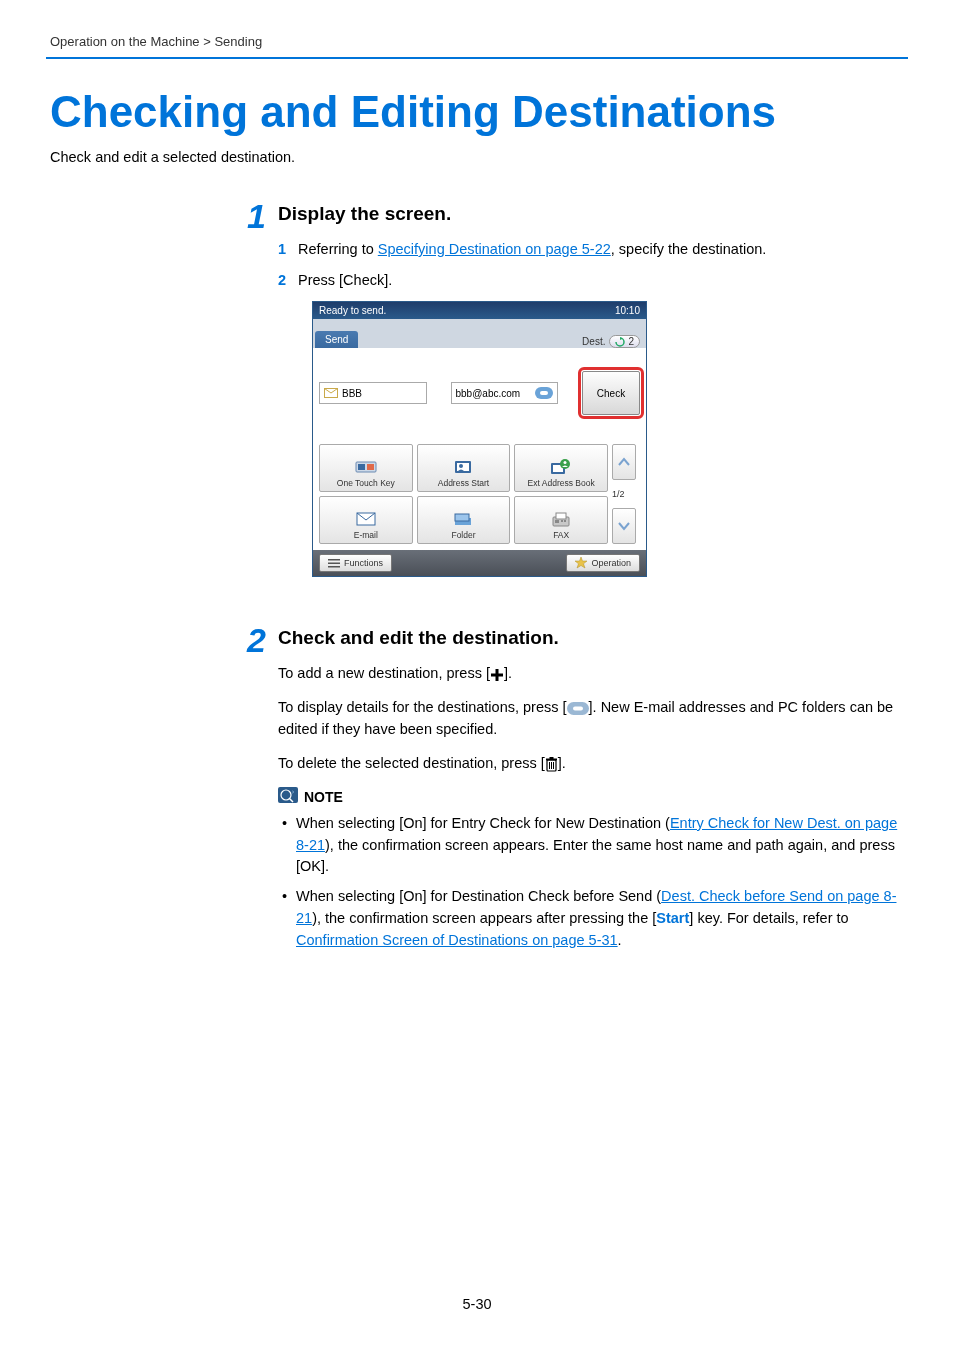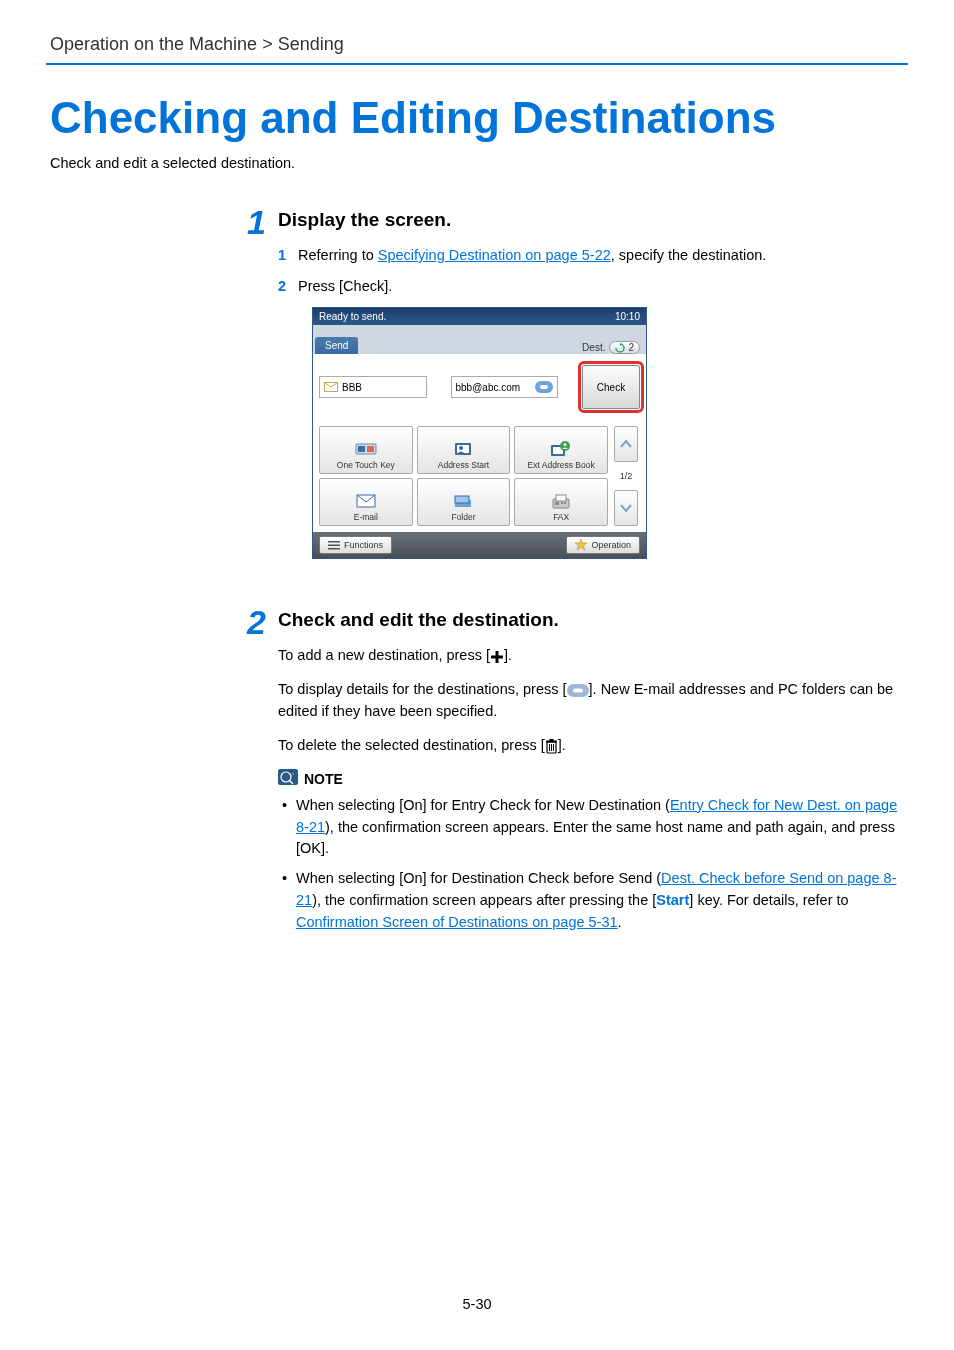--- a/index.html
+++ b/index.html
@@ -1,18 +1,18 @@
 <!DOCTYPE html>
 <html><head>
 <meta charset="utf-8">
 <style>
   * { box-sizing: border-box; margin: 0; padding: 0; }
   html, body { width: 954px; height: 1350px; background: #fff; font-family: Arial, Helvetica, sans-serif; color: #000; }
   .page { padding: 34px 50px 0 50px; position: relative; height: 1350px; }
-  .breadcrumb { font-size: 18px; color: #333; margin-bottom: 8px; }
+  .breadcrumb { font-size: 13px; color: #333; margin-bottom: 8px; }
   .hr { height: 2px; background: #0074d9; margin: 0 -4px 28px -4px; }
   h1.title { color: #0074d9; font-size: 44px; font-weight: 700; margin-bottom: 12px; }
   .intro { font-size: 14.5px; margin-bottom: 34px; }
   .step { display: flex; margin-bottom: 22px; }
   .step-num { color: #0074d9; font-family: Arial, sans-serif; font-weight: 900; font-size: 34px; font-style: italic; width: 40px; text-align: right; margin-right: 12px; line-height: 1; }
   .step-body { flex: 1; }
   .step-heading { font-family: Arial, sans-serif; font-weight: 900; font-size: 19px; margin-bottom: 14px; padding-top: 4px; }
   .sub { display: flex; margin-bottom: 10px; font-size: 14.5px; line-height: 1.45; }
   .sub-n { color: #0074d9; font-weight: 900; width: 20px; flex-shrink: 0; }
   .link { color: #0074d9; text-decoration: underline; }
@@ -27,27 +27,27 @@
   .bold-start { font-weight: 700; color: #000; }
 
   
   .screen-wrap { margin: 6px 0 24px 34px; }
   .screen { width: 335px; border: 1px solid #2a5a8a; background: linear-gradient(#ffffff,#f0f0f0); font-family: Arial, sans-serif; position: relative; }
   .screen-status { background: linear-gradient(#1f3d6b,#2a5a8a); color: #fff; font-size: 10px; padding: 3px 6px; display: flex; justify-content: space-between; }
   .screen-tab-row { display: flex; align-items: flex-end; height: 29px; background: #cfd7e1; }
   .screen-tab { background: linear-gradient(#4a7ab0,#3a6aa0); color: #fff; font-size: 10px; padding: 3px 10px; border-radius: 3px 3px 0 0; margin-left: 2px; }
   .dest-badge { margin-left: auto; display: flex; align-items: center; gap: 4px; margin-right: 6px; font-size: 10px; color: #333; }
   .dest-badge .bubble { background: linear-gradient(#fff,#dde); border: 1px solid #999; border-radius: 10px; padding: 0 5px; font-size: 10px; display: flex; align-items: center; gap: 3px; }
-  .screen-row1 { display: flex; align-items: center; gap: 24px; padding: 11px 6px; background: #fff; }
+  .screen-row1 { display: flex; align-items: center; gap: 24px; padding: 23px 6px; background: #fff; }
   .dest-cell { flex: 1; display: flex; align-items: center; gap: 4px; border: 1px solid #aaa; background: #fff; height: 22px; padding: 0 4px; font-size: 10px; }
   .check-btn { width: 58px; height: 44px; border: 1px solid #888; background: linear-gradient(#fdfdfd,#d8d8d8); font-size: 10px; display: flex; align-items: center; justify-content: center; border-radius: 2px; outline: 3px solid #e03030; outline-offset: 1px; }
   .btn-grid { display: grid; grid-template-columns: repeat(3,1fr) 28px; gap: 4px; padding: 6px; background: #fff; }
   .big-btn { height: 48px; border: 1px solid #aaa; background: linear-gradient(#ffffff,#e4e4e4); border-radius: 2px; display: flex; flex-direction: column; align-items: center; justify-content: flex-end; padding-bottom: 3px; font-size: 8.5px; color: #333; gap: 3px; }
   .big-btn .icon-sq { width: 22px; height: 16px; display: flex; align-items: center; justify-content: center; }
-  .page-ind { display: flex; flex-direction: column; align-items: center; justify-content: space-between; font-size: 9px; color: #333; grid-row: span 2; gap: 8px; }
+  .page-ind { display: flex; flex-direction: column; align-items: flex-start; justify-content: space-between; font-size: 9px; color: #333; grid-row: span 2; gap: 8px; }
   .page-ind .arrow { width: 24px; height: 36px; border: 1px solid #aaa; background: linear-gradient(#fff,#e4e4e4); display: flex; align-items: center; justify-content: center; border-radius: 2px; }
   .screen-footer { display: flex; justify-content: space-between; padding: 4px 6px; background: linear-gradient(#696f78,#4a4f57); }
   .fbtn { display: flex; align-items: center; gap: 4px; border: 1px solid #777; background: linear-gradient(#fff,#ddd); padding: 2px 8px; font-size: 9px; border-radius: 2px; color: #333; }
 
   .page-num { position: absolute; bottom: 38px; left: 0; right: 0; text-align: center; font-size: 14.5px; }
   .indent-block { margin-left: 176px; }
 </style>
 </head>
 <body>
 

